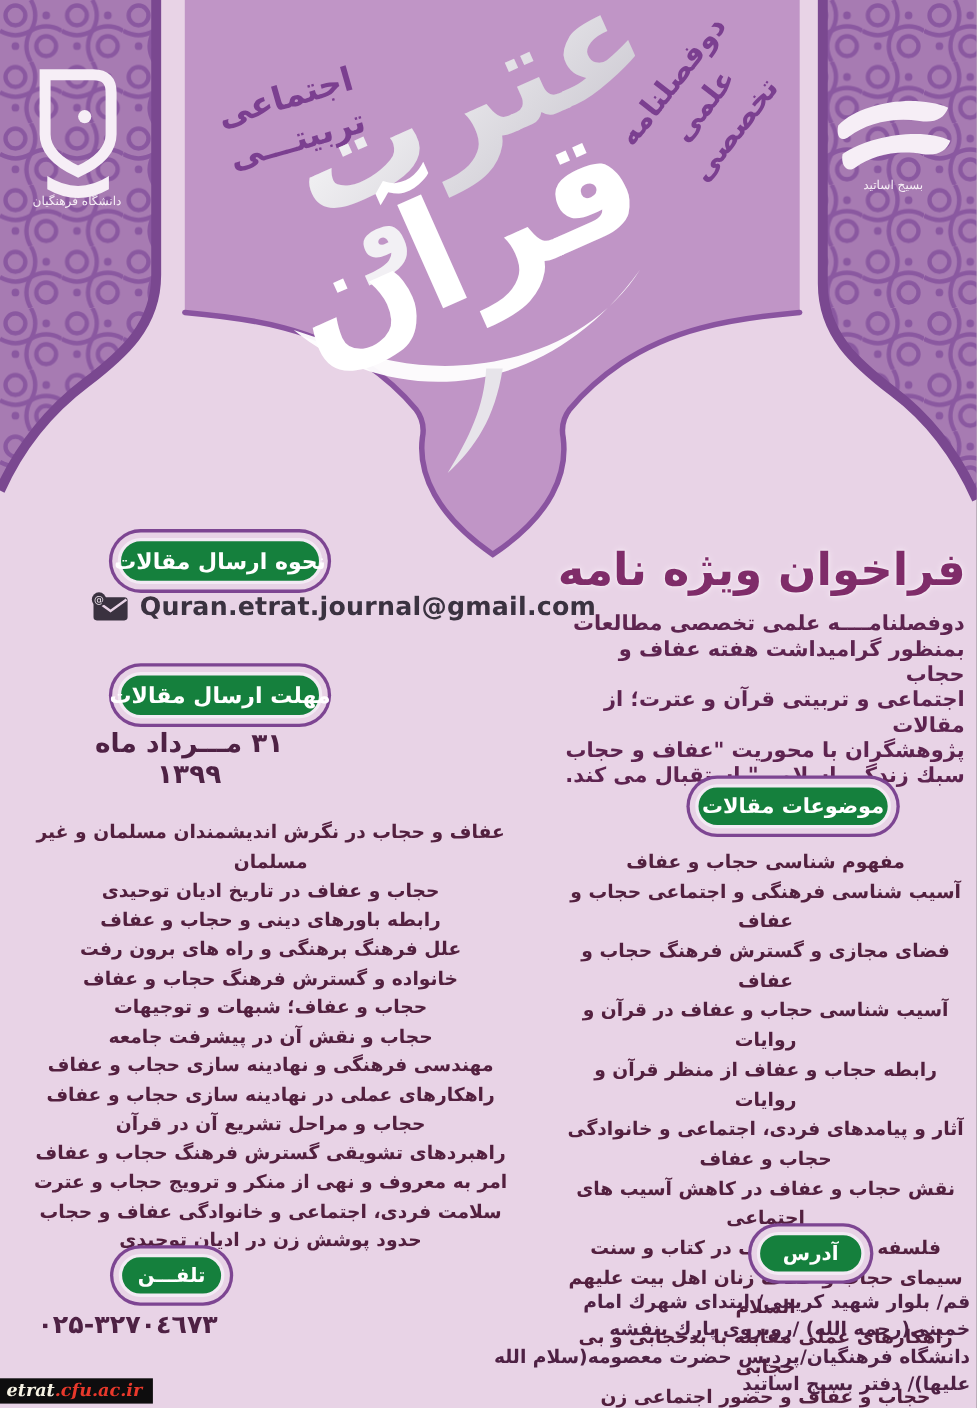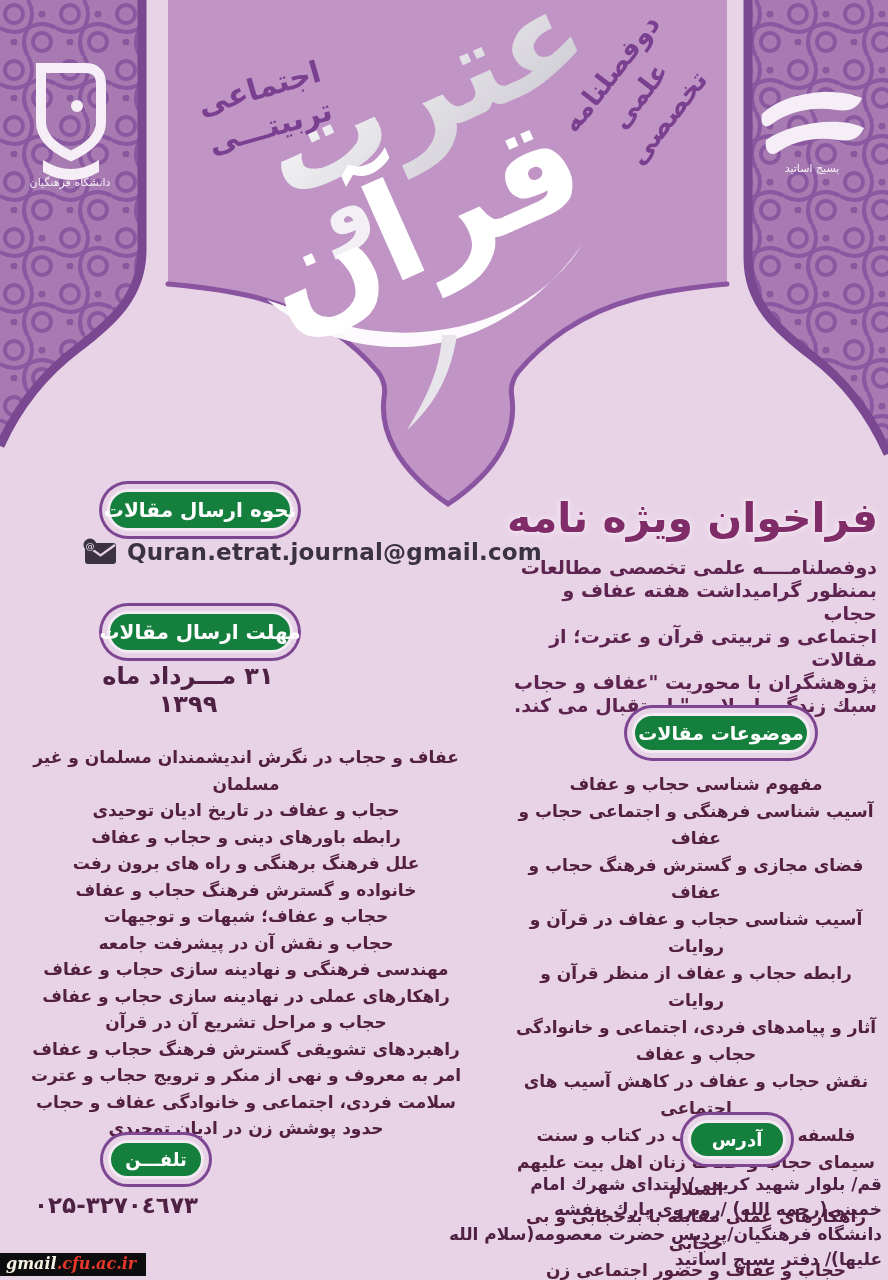--- a/index.html
+++ b/index.html
@@ -19,21 +19,21 @@
   .pill-sub    {left:107px;top:489px;width:180px;height:36px;font-size:20px;}
   .pill-dead   {left:107px;top:611px;width:180px;height:36px;font-size:20px;}
   .pill-topics {left:632px;top:713px;width:172px;height:34px;font-size:19px;}
   .pill-address{left:688px;top:1120px;width:92px;height:33px;font-size:18px;}
   .pill-phone  {left:108px;top:1140px;width:90px;height:33px;font-size:18px;}
 
   .email-row{position:absolute;left:82px;top:538px;display:flex;align-items:center;gap:9px;}
   .email-text{font-size:23px;font-weight:bold;color:#3a3240;letter-spacing:.2px;}
 
   .date{
-    position:absolute;left:78px;top:662px;width:220px;text-align:center;
+    position:absolute;left:62px;top:662px;width:220px;text-align:center;
     direction:rtl;font-size:24px;font-weight:bold;color:#4e2144;
   }
   .headline{
     position:absolute;right:10px;top:494px;width:372px;margin:0;
     direction:rtl;text-align:right;font-size:41px;font-weight:bold;color:#7f2c69;
     text-shadow:0 0 7px #f8ecf6,0 0 2px #ffffff;
   }
   .paragraph{position:absolute;right:11px;top:556px;width:368px;direction:rtl;}
   .pline{display:block;text-align:right;font-size:19px;font-weight:bold;color:#5e2450;line-height:23px;}
 
@@ -214,16 +214,16 @@
   <div class="address">
       <span class="aline">قم/ بلوار شهید کریمی/ ابتدای شهرك امام خمینی(رحمه الله) /روبروی پارك بنفشه</span>
       <span class="aline">دانشگاه فرهنگیان/پردیس حضرت معصومه(سلام الله علیها)/ دفتر بسیج اساتید</span>
     </div>
 
   <div class="pill pill-phone">تلفـــن</div>
 
   <div class="phone">۰۲۵-۳۲۷۰٤٦۷۳</div>
 
   <div class="watermark">
-    <span class="wm1">gmail</span><span class="wm2">.cfu.ac.ir</span>
+    <span class="wm1">etrat</span><span class="wm2">.cfu.ac.ir</span>
   </div>
 
 </div>
 
 </body></html>

